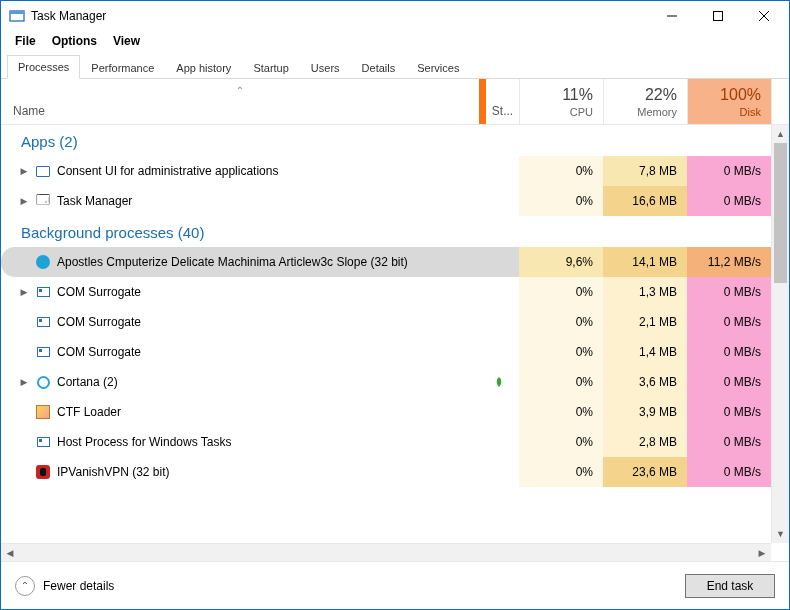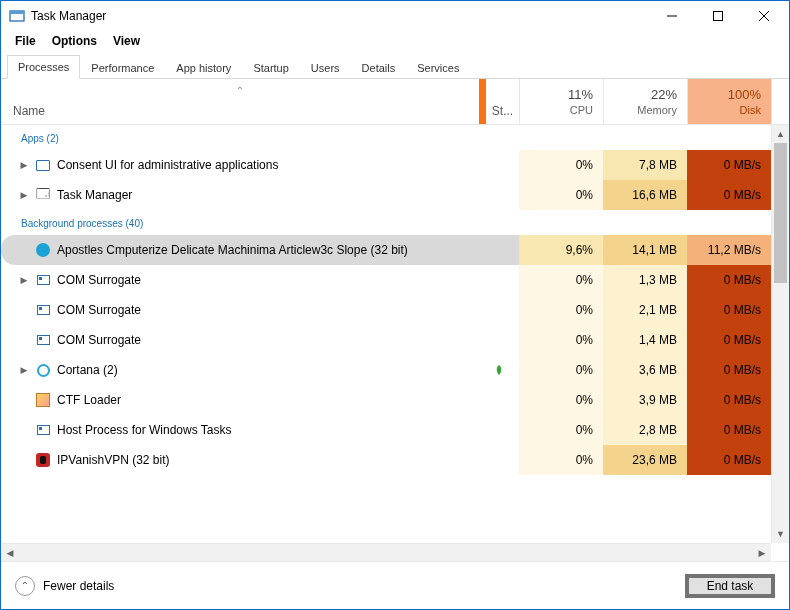--- a/index.html
+++ b/index.html
@@ -17,52 +17,52 @@
 
   .tabstrip { display: flex; align-items: flex-end; border-bottom: 1px solid #d9d9d9; font-size: 11px; padding-left: 6px; height: 28px; }
   .tab { padding: 5px 10px 5px 10px; border: 1px solid transparent; border-bottom: none; position: relative; top: 1px; color: #333; }
   .tab.active { border-color: #d9d9d9; background: #fff; border-bottom: 1px solid #fff; }
 
   .colheaders { display: flex; align-items: stretch; height: 46px; border-bottom: 1px solid #e8e8e8; font-size: 12px; color: #555; }
   .col-name { flex: 1; display: flex; align-items: flex-end; padding: 0 8px 6px 12px; position: relative; }
   .col-name .sort { position:absolute; top:6px; left:50%; transform:translateX(-50%); color:#888; font-size:10px;}
   .col-stat { width: 40px; border-left: 7px solid #f97316; display:flex; align-items:flex-end; justify-content:center; padding-bottom:6px;}
   .col-num { width: 84px; border-left: 1px solid #e8e8e8; display:flex; flex-direction:column; justify-content:center; align-items:flex-end; padding:0 10px; gap:2px;}
-  .col-num .pct { color:#444; font-size:13px;}
+  .col-num .pct { color:#444; font-size:16px;}
   .col-num .lbl { color:#666; font-size:11px;}
   .col-num.disk-hot { background:#f7b28a; }
   .col-num.disk-hot .pct, .col-num.disk-hot .lbl { color:#a33c00; font-weight:500;}
   .scrollspace { width: 18px; border-left:1px solid #e8e8e8;}
 
   .listarea { flex: 1; position: relative; overflow: hidden; }
   .rows { position:absolute; top:0; left:0; right:18px; bottom:18px; overflow:hidden; }
   .vscroll { position:absolute; top:0; right:0; bottom:18px; width:18px; background:#f1f1f1; border-left:1px solid #e8e8e8;}
   .vscroll .thumb { position:absolute; left:2px; right:2px; top:18px; height:140px; background:#c2c2c2;}
   .vscroll .arr { position:absolute; left:0; right:0; height:18px; display:flex; align-items:center; justify-content:center; color:#666; font-size:9px;}
   .vscroll .arr.up{top:0;} .vscroll .arr.down{bottom:0;}
   .hscroll { position:absolute; left:0; right:18px; bottom:0; height:18px; background:#f1f1f1; border-top:1px solid #e8e8e8;}
   .hscroll .arr{position:absolute; top:0; bottom:0; width:18px; display:flex; align-items:center; justify-content:center; color:#666; font-size:9px;}
   .hscroll .arr.l{left:0;} .hscroll .arr.r{right:0;}
 
-  .grouphdr { padding: 8px 8px 6px 20px; font-size: 10px; color: #1a6fb3; }
+  .grouphdr { padding: 8px 8px 6px 20px; font-size: 15px; color: #1a6fb3; }
   .row { display:flex; align-items:center; height:30px; font-size:12px; }
   .row.selected { background:#d9d9d9;border-radius:14px; }
   .row .cell-name { flex:1; display:flex; align-items:center; padding-left:18px; gap:6px; }
   .row .expander { width:10px; color:#666; font-size:9px; text-align:center;}
   .row .proc-icon { width:16px; height:16px; display:inline-flex; align-items:center; justify-content:center;}
   .row .cell-stat { width:40px; display:flex; align-items:center; justify-content:center; color:#2a8a2a;}
   .row .cell-num { width:84px; text-align:right; padding:0 10px; height:100%; display:flex; align-items:center; justify-content:flex-end;}
   .cpu-norm { background:#fdf7e3;} .cpu-hot{background:#f9e7b2;}
   .mem-norm { background:#fdf1cf;} .mem-mid{background:#f9e7b2;} .mem-hi{background:#f4d48c;}
-  .disk-norm{ background:#c2410c;} .disk-hot{background:#f4b27a;}
+  .disk-norm{ background:#f9a8d4;} .disk-hot{background:#f4b27a;}
 
   .footer { height:48px; border-top:1px solid #e8e8e8; display:flex; align-items:center; padding:0 14px; gap:10px; font-size:12px;}
   .footer .fewer { display:flex; align-items:center; gap:8px; flex:1;}
   .footer .circle { width:20px; height:20px; border:1px solid #999; border-radius:50%; display:flex; align-items:center; justify-content:center; font-size:10px; color:#555;}
-  .footer .endbtn { width:90px; height:24px; border:4px solid #737373; background:#e1e1e1; display:flex; align-items:center; justify-content:center;}
+  .footer .endbtn { width:90px; height:24px; border:1px solid #737373; background:#e1e1e1; display:flex; align-items:center; justify-content:center;}
 
   
   .ic-window{width:14px;height:11px;border:1.5px solid #2a6db5;border-radius:1px;}
   .ic-tm{font-size:13px;}
   .ic-blue-circle{width:14px;height:14px;border-radius:50%;background:#1ea3d6;}
   .ic-com{width:13px;height:10px;border:1.5px solid #2a6db5;position:relative;}
   .ic-com::after{content:"";position:absolute;left:1px;top:1px;width:3px;height:3px;background:#2a6db5;}
   .ic-cortana{width:13px;height:13px;border:2px solid #2aa3d9;border-radius:50%;}
   .ic-ctf{width:14px;height:14px;background:linear-gradient(135deg,#f6d365,#fda085);border:1px solid #bb7a2a;}
   .ic-ipv{width:14px;height:14px;background:#c42626;border-radius:3px;position:relative;}

